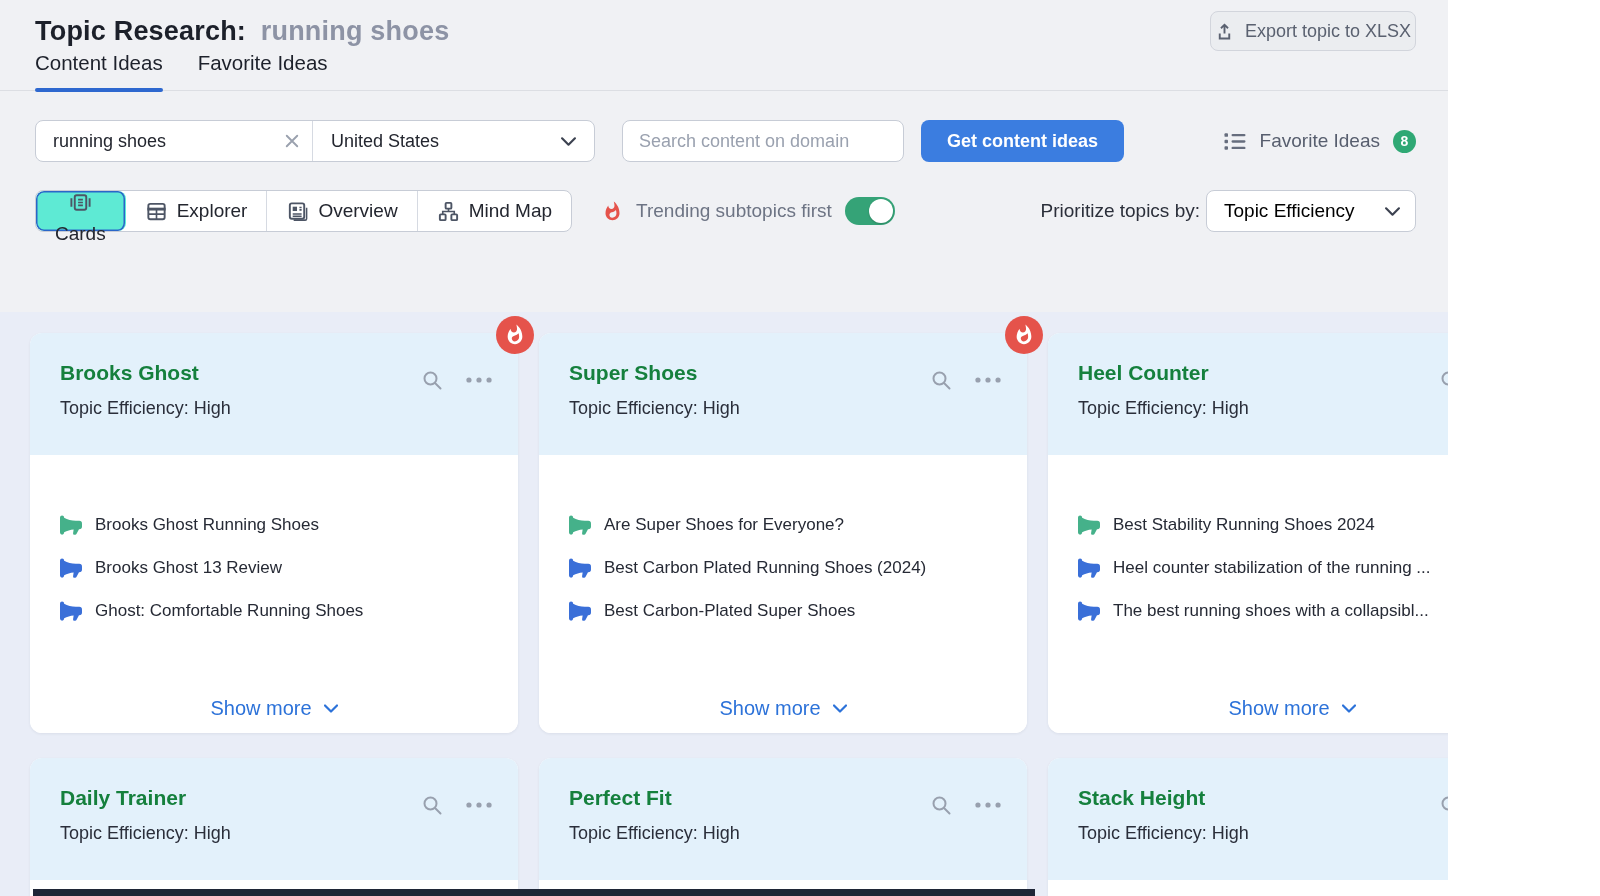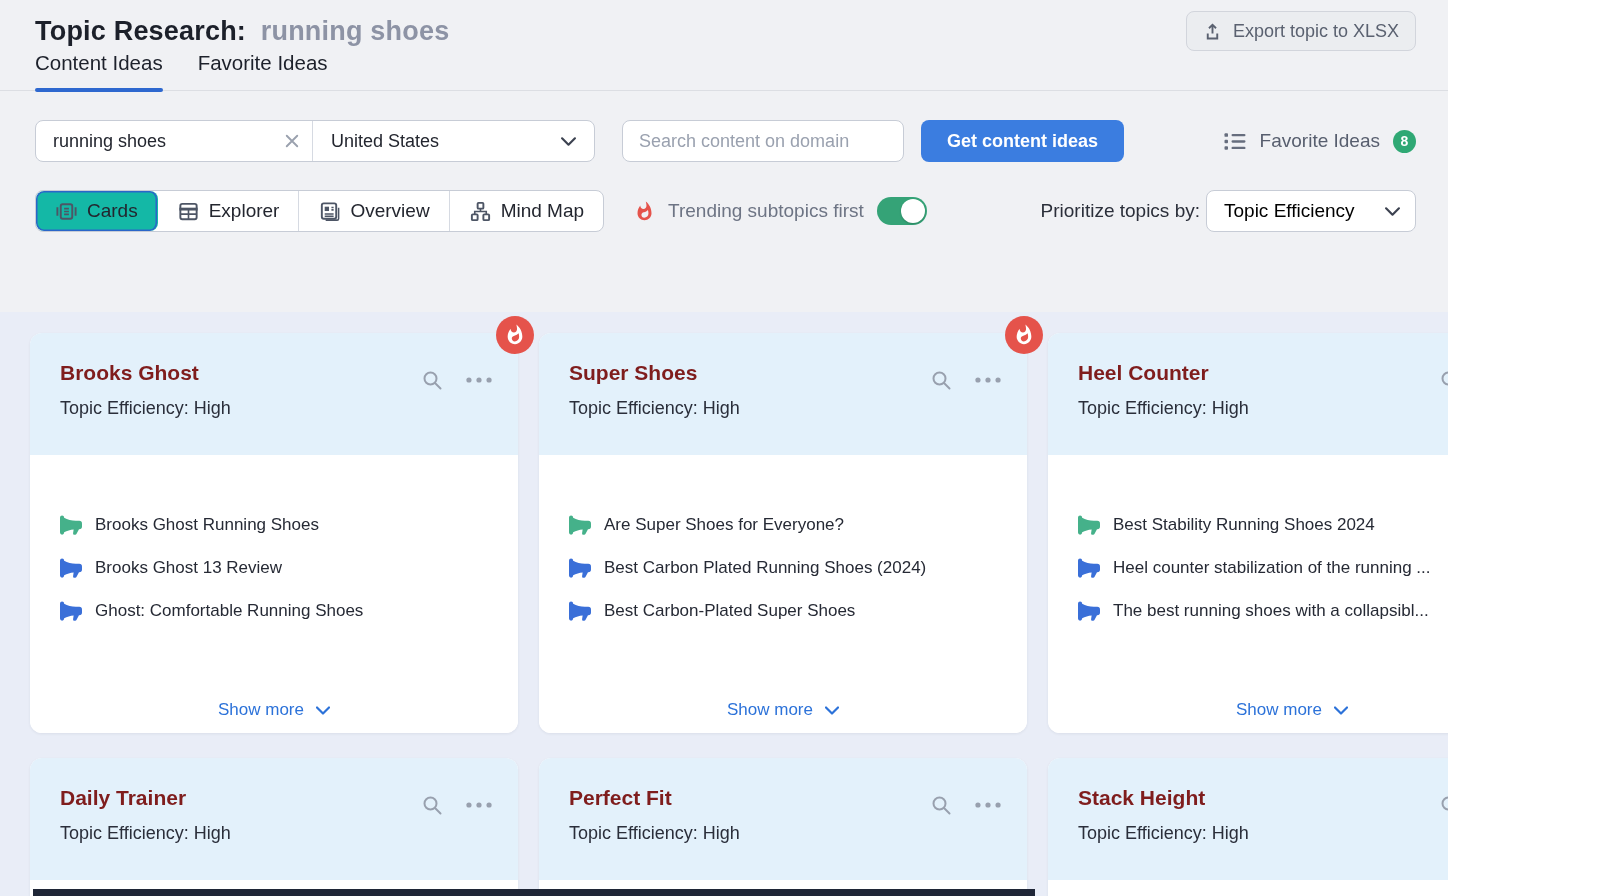--- a/index.html
+++ b/index.html
@@ -18,21 +18,21 @@
     --gray:#646b7c;
   }
   *{box-sizing:border-box;margin:0;padding:0;}
   html,body{width:1600px;height:896px;}
   body{font-family:"Liberation Sans","DejaVu Sans",sans-serif;overflow:hidden;}
   .page{width:1448px;height:896px;background:var(--top-bg);display:flex;flex-direction:column;position:relative;}
   .top{height:312px;flex:none;padding:0 32px 0 35px;}
   .header-row{display:flex;justify-content:space-between;align-items:center;padding-top:11px;}
   .page-title{font-size:27px;font-weight:bold;color:#1c202a;letter-spacing:.2px;}
   .page-title .query{color:#8d93a5;margin-left:7px;}
-  .export-btn{display:flex;align-items:center;gap:11px;height:40px;padding:0 16px;background:#ebedf0;border:1px solid #d2d5dc;border-radius:8px;font-size:18px;color:#5a6170;cursor:pointer;font-family:inherit;}
+  .export-btn{display:flex;align-items:center;gap:11px;height:40px;padding:0 4px;background:#ebedf0;border:1px solid #d2d5dc;border-radius:8px;font-size:18px;color:#5a6170;cursor:pointer;font-family:inherit;}
   .export-btn svg{flex:none;}
   .tabs-row{display:flex;gap:35px;}
   .tab{font-size:20.5px;color:#1d212b;padding-bottom:15px;position:relative;cursor:pointer;z-index:1;}
   .tab.active::after{content:"";position:absolute;left:0;right:0;bottom:-2px;height:4px;background:#2e68cf;border-radius:2px;}
   .tabs-divider{height:1px;background:#dcdee3;margin:0 -32px 0 -35px;}
   .toolbar-row{margin-top:29px;display:flex;align-items:center;}
   .search-combo{display:flex;width:560px;height:42px;background:#fff;border:1px solid var(--border);border-radius:8px;}
   .kw{flex:0 0 265px;display:flex;align-items:center;padding:0 13px 0 17px;border-right:1px solid #d6dae2;}
   .kw input{border:none;outline:none;flex:1;min-width:0;font-size:18px;color:#23262f;background:transparent;font-family:inherit;}
   .clear-x{flex:none;cursor:pointer;display:flex;align-items:center;}
@@ -40,45 +40,45 @@
   .domain-input{margin-left:27px;width:282px;height:42px;border:1px solid var(--border);border-radius:8px;padding:0 16px;font-size:18px;color:#23262f;background:#fff;font-family:inherit;outline:none;}
   .domain-input::placeholder{color:#9aa1af;}
   .get-btn{margin-left:17px;height:42px;padding:0 26px;background:var(--accent-blue);color:#fff;font-size:18px;font-weight:bold;border:none;border-radius:8px;cursor:pointer;font-family:inherit;}
   .favorites{margin-left:auto;display:flex;align-items:center;gap:13px;color:#575e6e;font-size:19px;cursor:pointer;}
   .count-badge{width:23px;height:23px;border-radius:50%;background:var(--badge-green);color:#fff;font-size:14px;font-weight:bold;display:flex;align-items:center;justify-content:center;}
   .view-row{margin-top:28px;display:flex;align-items:center;}
   .segments{display:flex;height:42px;background:#fff;border:1px solid var(--border);border-radius:8px;}
   .segment{display:flex;align-items:center;gap:9px;padding:0 19px;font-size:19px;color:#23262f;border-right:1px solid #d6dae2;cursor:pointer;}
   .segment:last-child{border-right:none;}
   .segment svg{color:#4d5565;flex:none;}
-  .segment.active{background:#14b8a6;border-radius:8px;box-shadow:inset 0 0 0 1.5px #2a66c9;border-right-color:transparent;}
+  .segment.active{background:#5eead4;border-radius:8px;box-shadow:inset 0 0 0 1.5px #2a66c9;border-right-color:transparent;flex-direction:column;}
   .trending{display:flex;align-items:center;gap:13px;margin-left:30px;}
   .trending-label{font-size:19px;color:#6d7484;}
   .toggle{width:50px;height:28px;border-radius:14px;background:#c3c9d4;position:relative;cursor:pointer;flex:none;}
   .toggle.on{background:var(--toggle-green);}
   .toggle .knob{position:absolute;top:2px;left:2px;width:24px;height:24px;border-radius:50%;background:#fff;box-shadow:0 1px 2px rgba(0,0,0,.2);}
   .toggle.on .knob{left:auto;right:2px;}
   .prioritize{margin-left:auto;display:flex;align-items:center;gap:6px;}
   .prioritize-label{font-size:19px;color:#2b2f3a;}
   .dropdown{width:210px;height:42px;background:#fff;border:1px solid var(--border);border-radius:8px;display:flex;align-items:center;justify-content:space-between;padding:0 15px 0 17px;font-size:19px;color:#000000;cursor:pointer;}
   .chev{color:#3c4250;flex:none;}
   .grid{flex:1;background:var(--grid-bg);padding:21px 30px;display:grid;grid-template-columns:repeat(3,488px);gap:25px 21px;align-content:start;overflow:hidden;}
   .card{position:relative;height:400px;border-radius:12px;background:#fff;box-shadow:0 1px 3px rgba(30,40,60,.07);}
   .card-head{background:var(--card-head);border-radius:12px 12px 0 0;height:122px;padding:28px 26px 0 30px;display:flex;justify-content:space-between;}
-  .card-title{font-size:21px;font-weight:bold;color:#7f1d1d;}
+  .card-title{font-size:21px;font-weight:bold;color:#15803d;}
   .card-eff{margin-top:13px;font-size:18px;color:#2a2e3a;}
   .card-actions{display:flex;gap:23px;align-items:center;color:#98a0ae;height:26px;margin-top:6px;}
   .card-actions span,.card-actions svg{cursor:pointer;display:flex;align-items:center;}
   .card-body{height:278px;display:flex;flex-direction:column;background:#fff;border-radius:0 0 12px 12px;}
   .items{padding:58px 26px 0 30px;flex:1;}
   .item{display:flex;align-items:center;gap:13px;margin-bottom:19px;font-size:17px;color:#262a35;height:24px;cursor:pointer;}
   .item svg{flex:none;}
   .megaphone.green{color:var(--mega-green);}
   .megaphone.blue{color:var(--mega-blue);}
-  .show-more{align-self:center;margin-bottom:13px;color:var(--link-blue);font-size:17px;display:flex;align-items:center;gap:12px;cursor:pointer;}
+  .show-more{align-self:center;margin-bottom:13px;color:var(--link-blue);font-size:20px;display:flex;align-items:center;gap:12px;cursor:pointer;}
   .badge-fire{position:absolute;top:-17px;right:-16px;width:38px;height:38px;border-radius:50%;background:var(--trending-red);display:flex;align-items:center;justify-content:center;z-index:2;}
   .fire-small{color:var(--trending-red);flex:none;}
   .cutoff{position:absolute;left:33px;bottom:0;width:1002px;height:7px;background:#1f2637;}
 </style>
 </head>
 <body>
 
 <div class="page">
   <div class="top">
 

